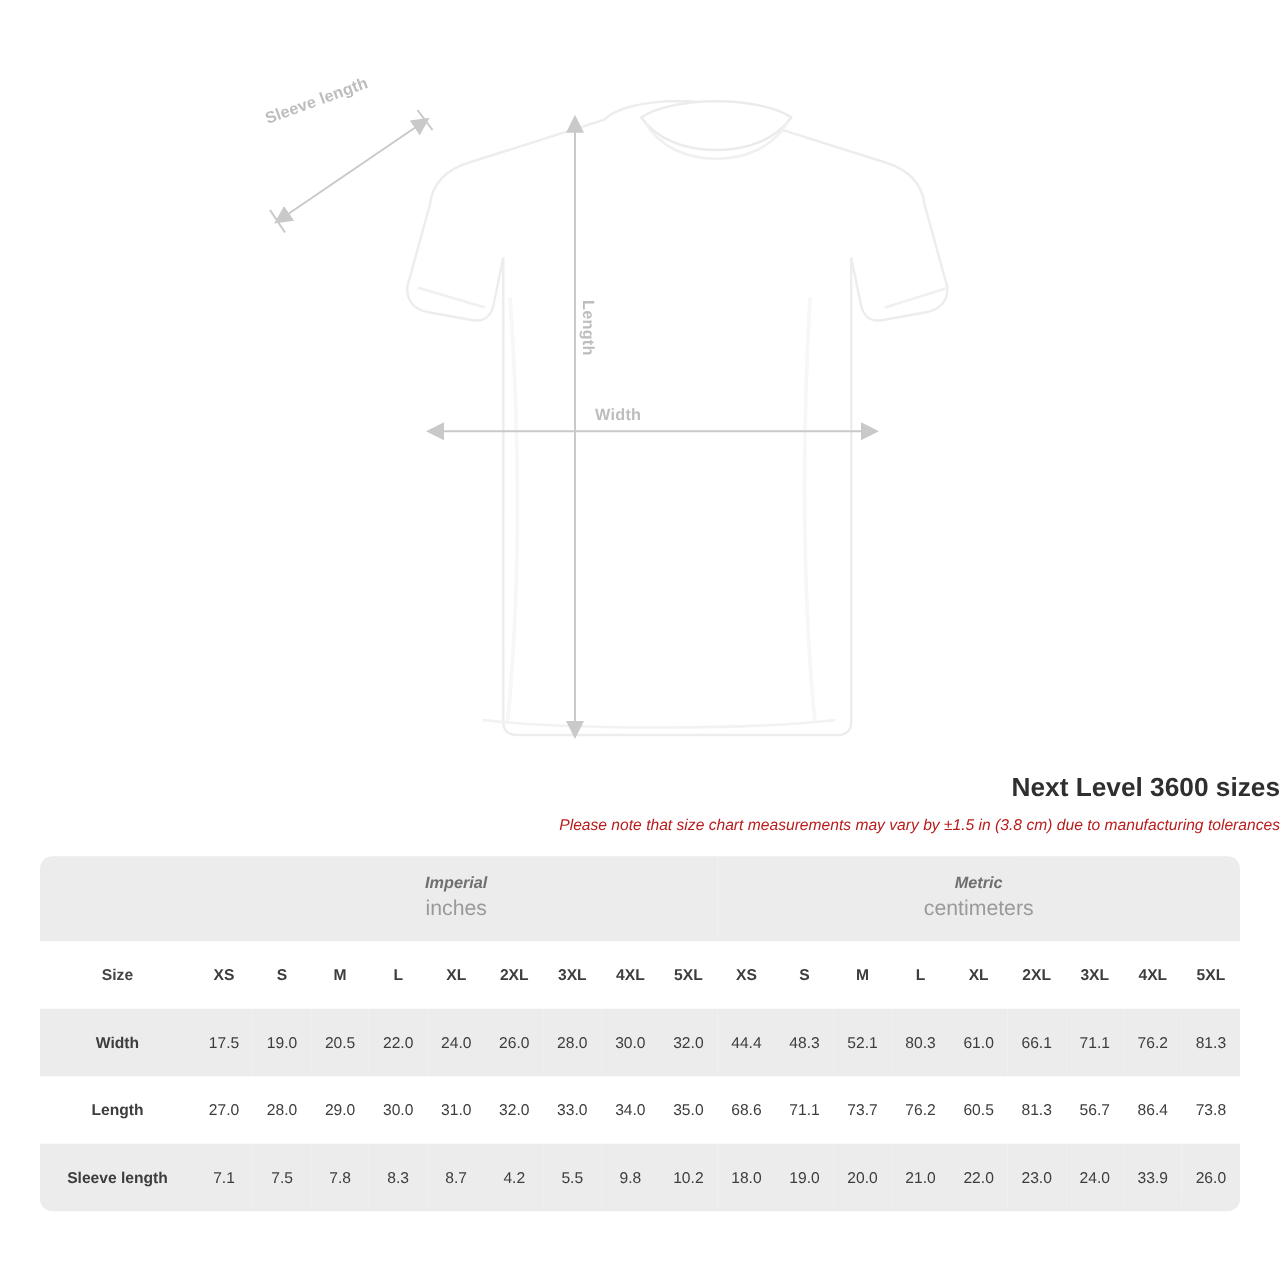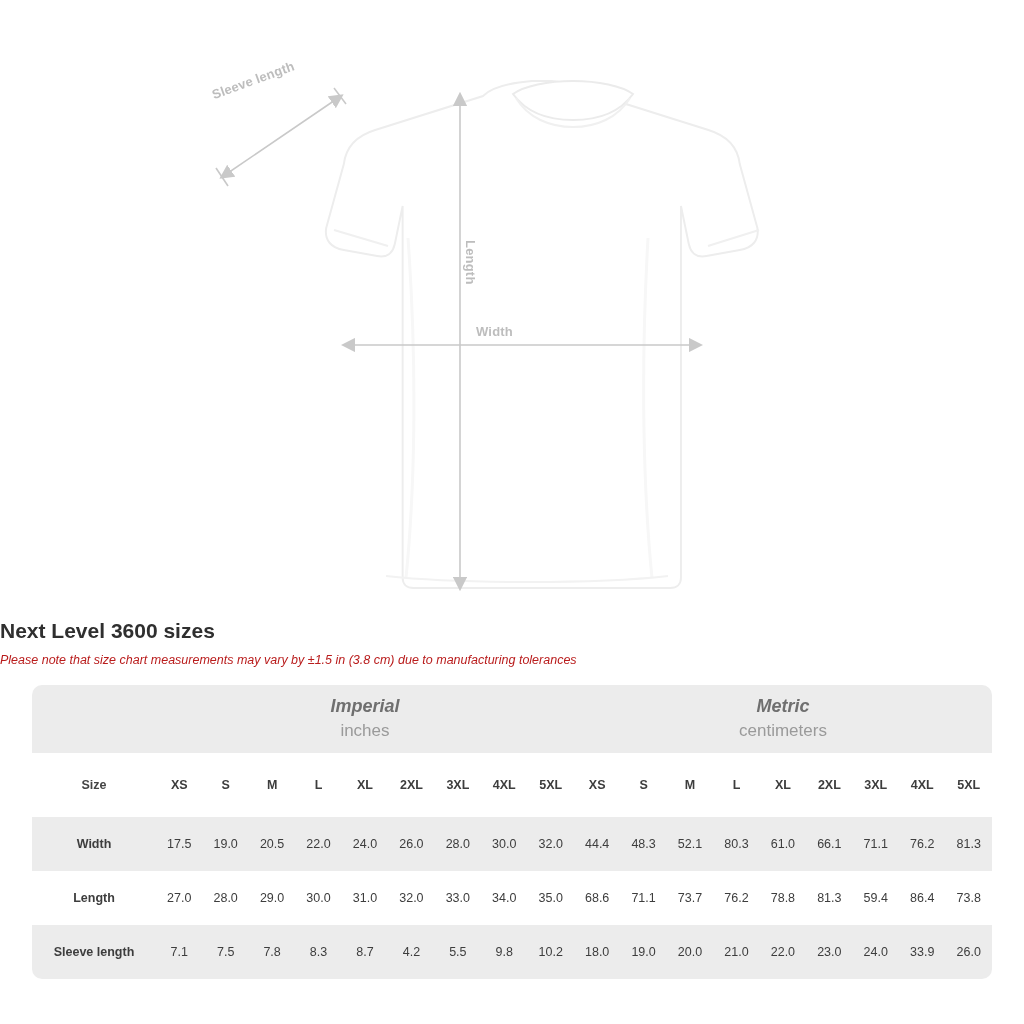--- a/index.html
+++ b/index.html
@@ -53,21 +53,21 @@
     writing-mode: vertical-rl;
     text-orientation: mixed;
   }
   .label-width {
     left: 476px;
     top: 324px;
   }
 
   
   .title-block {
-    text-align: left;
+    text-align: right;
     margin-top: 14px;
   }
   .chart-title {
     font-size: 21px;
     font-weight: bold;
     color: #2f2f2f;
     margin: 0;
   }
   .chart-note {
     font-size: 12.5px;
@@ -96,37 +96,37 @@
   
   .unit-row td {
     background: #ececec;
     height: 68px;
     vertical-align: middle;
   }
   .unit-row td.blank { background: #ececec; }
   .unit-row td:first-child { border-top-left-radius: 10px; }
   .unit-row td:last-child { border-top-right-radius: 10px; }
   .unit-name {
-    font-size: 18px;
+    font-size: 13px;
     font-style: italic;
     font-weight: bold;
     color: #6f6f6f;
     line-height: 1.25;
   }
   .unit-sub {
     font-size: 17px;
     color: #9a9a9a;
     font-weight: normal;
     font-style: normal;
     line-height: 1.5;
   }
 
   
   .head-row td {
-    height: 64px;
+    height: 54px;
     background: #ffffff;
     color: #3d3d3d;
     font-weight: bold;
   }
   .head-row td.rowlabel {
     color: #444;
     font-weight: bold;
   }
 
   .data-row td {
@@ -270,23 +270,23 @@
           <td>30.0</td>
           <td>31.0</td>
           <td>32.0</td>
           <td>33.0</td>
           <td>34.0</td>
           <td>35.0</td>
           <td>68.6</td>
           <td>71.1</td>
           <td>73.7</td>
           <td>76.2</td>
-          <td>78.8</td>
+          <td>60.5</td>
           <td>81.3</td>
-          <td>59.4</td>
+          <td>56.7</td>
           <td>86.4</td>
           <td>73.8</td>
         </tr>
       <tr class="data-row shaded last" id="row-2">
         <td class="col-label rowlabel">Sleeve length</td>
       <td>7.1</td>
           <td>7.5</td>
           <td>7.8</td>
           <td>8.3</td>
           <td>8.7</td>

